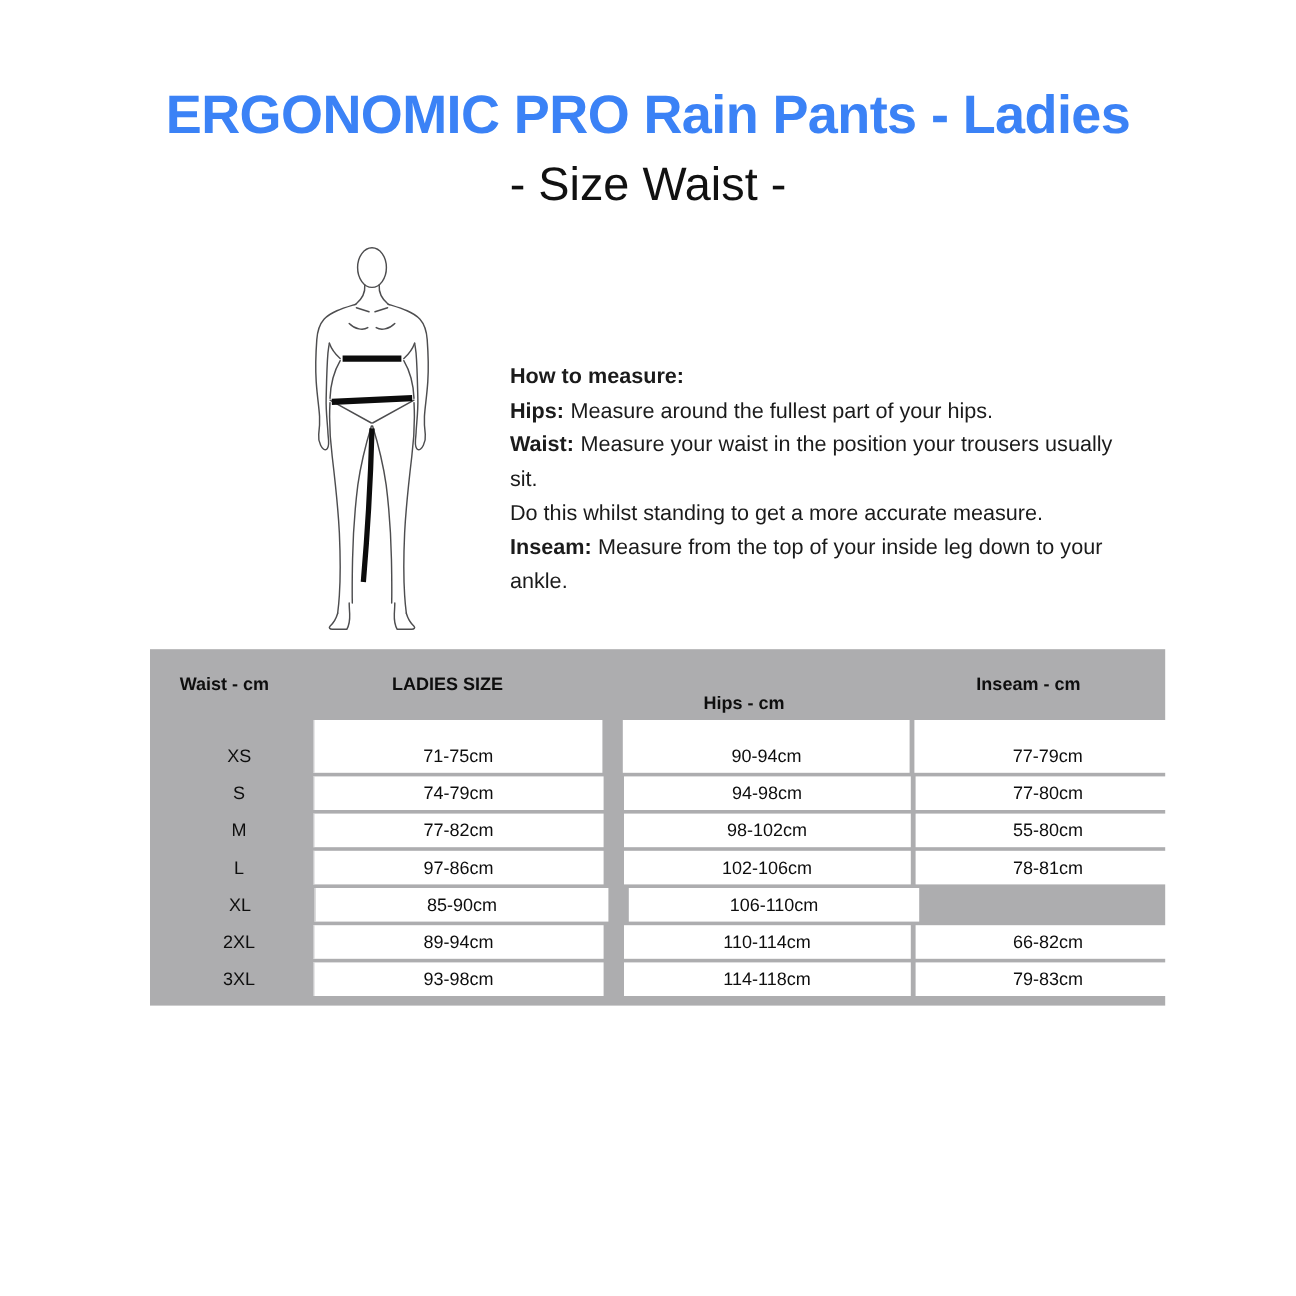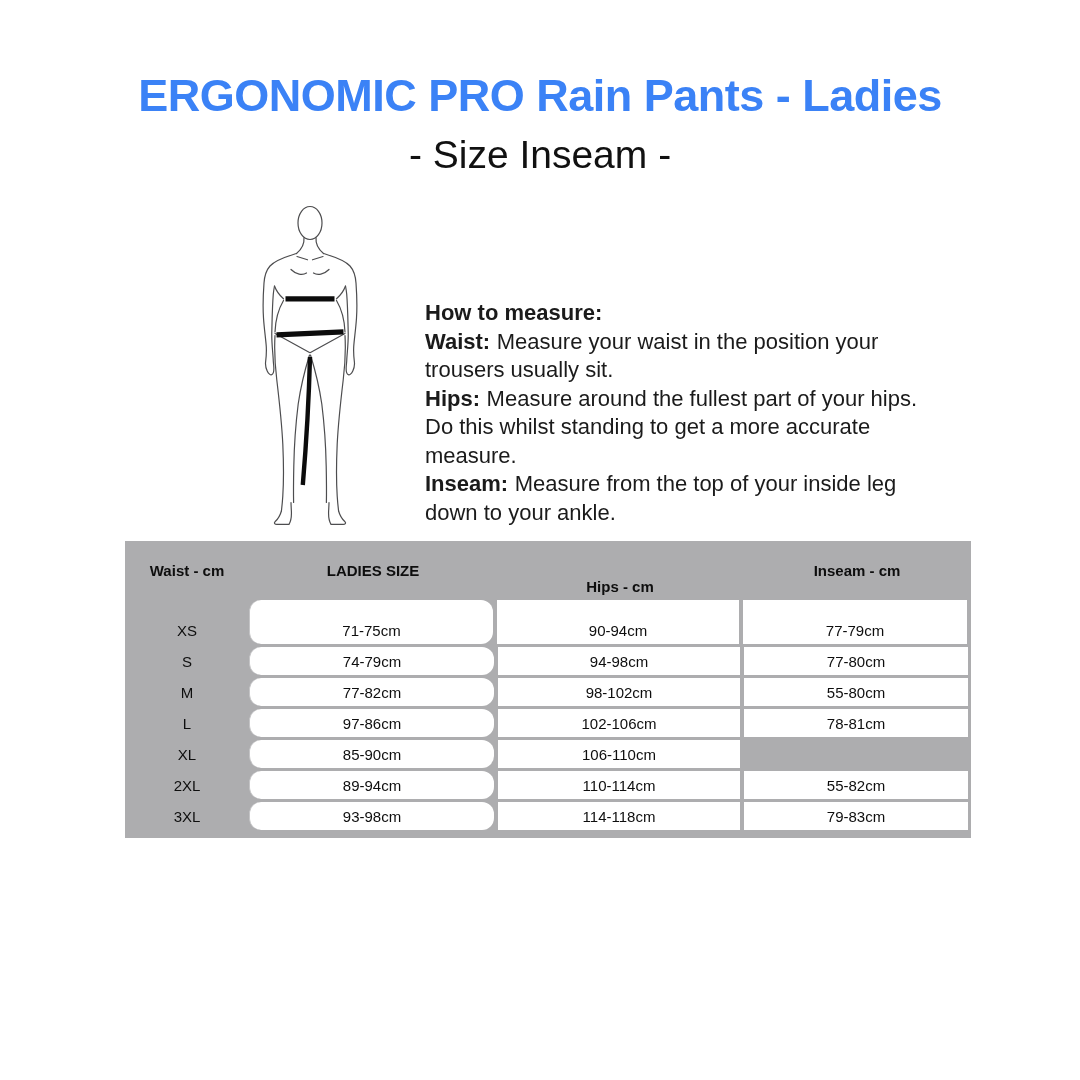--- a/index.html
+++ b/index.html
@@ -21,55 +21,55 @@
   .subtitle{
     position:absolute;top:133px;left:0;width:1080px;text-align:center;
     font-size:39px;font-weight:400;color:#111;
   }
   .figure-wrap{position:absolute;left:240px;top:196px;width:140px;height:332px;}
   .figure-wrap svg{display:block;width:100%;height:100%;}
   .outline{fill:none;stroke:#4d4d4f;stroke-width:1.2;stroke-linecap:round;stroke-linejoin:round;}
   .thick{fill:none;stroke:#0c0c0c;stroke-linecap:butt;}
   .measure{
     position:absolute;left:425px;top:299px;width:520px;
-    font-size:22px;line-height:28.5px;color:var(--text-black);
+    font-size:18px;line-height:28.5px;color:var(--text-black);
   }
   .measure .head{font-weight:700;}
   .measure b{font-weight:700;margin-right:0.3em;}
   .size-panel{
     position:absolute;left:125px;top:541px;width:846px;height:297px;
     background:var(--panel-gray);
   }
   .thead{display:flex;height:59px;}
   .thead .hcell{
     display:flex;align-items:center;justify-content:center;
     font-weight:700;font-size:15px;color:#0e0e0e;
   }
   .thead .hcell:nth-child(1){width:124px;}
   .thead .hcell:nth-child(2){width:248px;}
   .thead .hcell:nth-child(3){width:246px;margin-top:32px;}
   .thead .hcell:nth-child(4){width:228px;}
-  .tbody{position:absolute;left:0;top:59px;width:846px;}
+  .tbody{position:absolute;left:13px;top:59px;width:846px;}
   .trow{display:flex;height:28px;margin-bottom:3px;}
   .trow.first{height:44px;}
   .cell{
     display:flex;align-items:center;justify-content:center;
     font-size:15px;color:#0e0e0e;
   }
   .trow .cell:nth-child(1){width:124px;background:transparent;}
-  .trow .cell:nth-child(2){width:244px;background:var(--cell-white);margin-right:4px;border-left:1px solid var(--divider-gray);border-radius:12px;}
+  .trow .cell:nth-child(2){width:244px;background:var(--cell-white);margin-right:17px;border-left:1px solid var(--divider-gray);}
   .trow .cell:nth-child(3){width:242px;background:var(--cell-white);margin-right:4px;}
   .trow .cell:nth-child(4){width:224px;background:var(--cell-white);}
   .trow.first .cell{align-items:flex-end;padding-bottom:5px;box-sizing:border-box;}
 </style>
 </head>
 <body>
 
 <div class="title">ERGONOMIC PRO Rain Pants - Ladies</div>
-<div class="subtitle">- Size Inseam -</div>
+<div class="subtitle">- Size Waist -</div>
 
 <div class="figure-wrap">
   <svg viewBox="0 0 140 332" xmlns="http://www.w3.org/2000/svg">
 
     <ellipse class="outline" cx="70" cy="27" rx="12" ry="16.5"></ellipse>
 
     <path class="outline" d="M64,41.5 C64.5,48 62,53 56.5,57.5"></path>
     <path class="outline" d="M76,41.5 C75.5,48 78,53 83.5,57.5"></path>
 
     <path class="outline" d="M57,60.5 L67.5,63.8"></path>
@@ -100,24 +100,24 @@
 
     <path class="thick" d="M45.5,102.8 L94.5,102.8" stroke-width="5.2"></path>
     <path class="thick" d="M36.5,138.8 L103.5,135.8" stroke-width="5.2"></path>
     <path class="thick" d="M70,161 C69,200 66.5,245 62.8,289" stroke-width="4.4"></path>
   </svg>
 </div>
 
 <div class="measure">
   <div class="head">How to measure:</div>
   <div class="mline">
-    <b>Waist:</b><span>Measure your waist in the position your trousers usually sit.</span>
+    <b>Hips:</b><span>Measure around the fullest part of your hips.</span>
   </div>
   <div class="mline">
-    <b>Hips:</b><span>Measure around the fullest part of your hips.</span>
+    <b>Waist:</b><span>Measure your waist in the position your trousers usually sit.</span>
   </div>
   <div class="mline">Do this whilst standing to get a more accurate measure.</div>
   <div class="mline">
     <b>Inseam:</b><span>Measure from the top of your inside leg down to your ankle.</span>
   </div>
 </div>
 
 <div class="size-panel">
   <div class="thead">
     <div class="hcell">Waist - cm</div>
@@ -152,21 +152,21 @@
     </div>
     <div class="trow">
       <div class="cell">XL</div>
       <div class="cell">85-90cm</div>
       <div class="cell">106-110cm</div>
     </div>
     <div class="trow">
       <div class="cell">2XL</div>
       <div class="cell">89-94cm</div>
       <div class="cell">110-114cm</div>
-      <div class="cell">55-82cm</div>
+      <div class="cell">66-82cm</div>
     </div>
     <div class="trow">
       <div class="cell">3XL</div>
       <div class="cell">93-98cm</div>
       <div class="cell">114-118cm</div>
       <div class="cell">79-83cm</div>
     </div>
   </div>
 </div>
 

